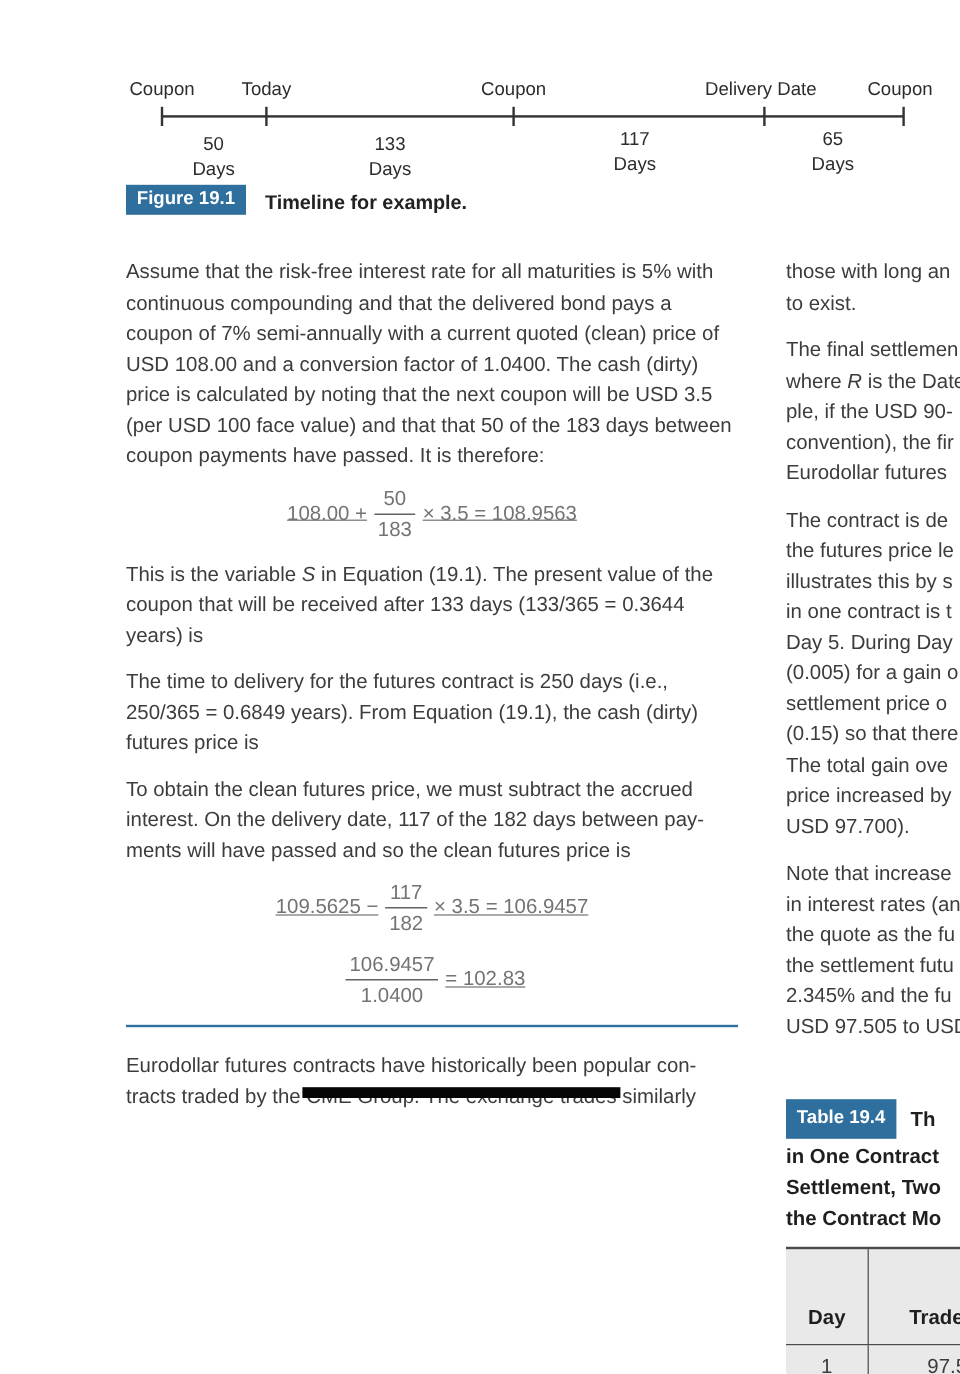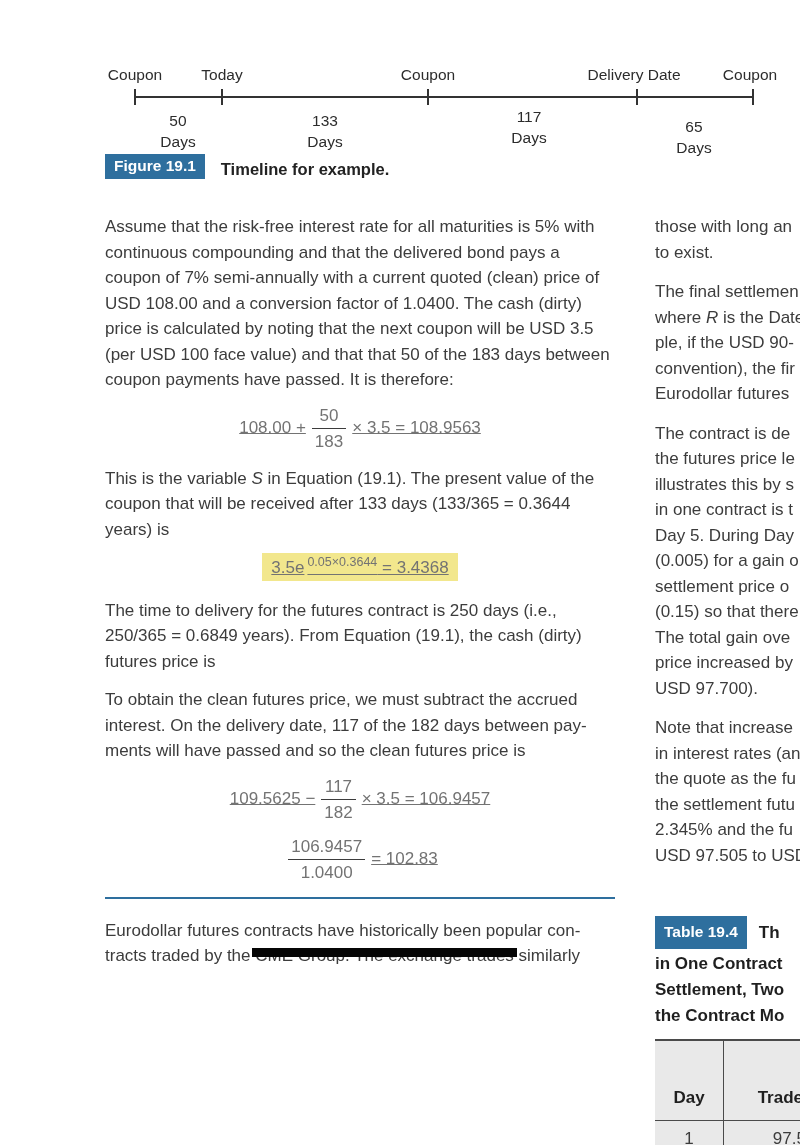--- a/index.html
+++ b/index.html
@@ -86,44 +86,41 @@
     <div>Days</div>
   </div>
   <div class="tl-seg" style="left:325px">
     <div>133</div>
     <div>Days</div>
   </div>
   <div class="tl-seg" style="left:529px;top:46px">
     <div>117</div>
     <div>Days</div>
   </div>
-  <div class="tl-seg" style="left:694px;top:56px">
+  <div class="tl-seg" style="left:694px;top:46px">
     <div>65</div>
     <div>Days</div>
   </div>
 </div>
 
 <div class="fig-caption">
   <span class="badge">Figure 19.1</span>
   <span class="cap-text">Timeline for example.</span>
 </div>
 
 <div class="col-left">
 
   <p class="body">Assume that the risk-free interest rate for all maturities is 5% with continuous compounding and that the delivered bond pays a coupon of 7% semi-annually with a current quoted (clean) price of USD 108.00 and a conversion factor of 1.0400. The cash (dirty) price is calculated by noting that the next coupon will be USD 3.5 (per USD 100 face value) and that that 50 of the 183 days between coupon payments have passed. It is therefore:</p>
 
   <div class="eq">
     <span>108.00 +</span><span class="frac"><span class="num">50</span><span class="den">183</span></span><span>× 3.5 = 108.9563</span>
   </div>
 
   <p class="body"><span>This is the variable </span><i>S</i><span> in Equation (19.1). The present value of the coupon that will be received after 133 days (133/365 = 0.3644 years) is</span></p>
 
-  <div class="eq">
-    <span class="hl"><span>3.5e</span><span class="sup">0.05×0.3644</span><span> = 3.4368</span></span>
-  </div>
 
 
   <p class="body">The time to delivery for the futures contract is 250 days (i.e., 250/365 = 0.6849 years). From Equation (19.1), the cash (dirty) futures price is</p>
 
 
   <p class="body">To obtain the clean futures price, we must subtract the accrued interest. On the delivery date, 117 of the 182 days between pay-ments will have passed and so the clean futures price is</p>
 
   <div class="eq">
     <span>109.5625 −</span><span class="frac"><span class="num">117</span><span class="den">182</span></span><span>× 3.5 = 106.9457</span>
   </div>

